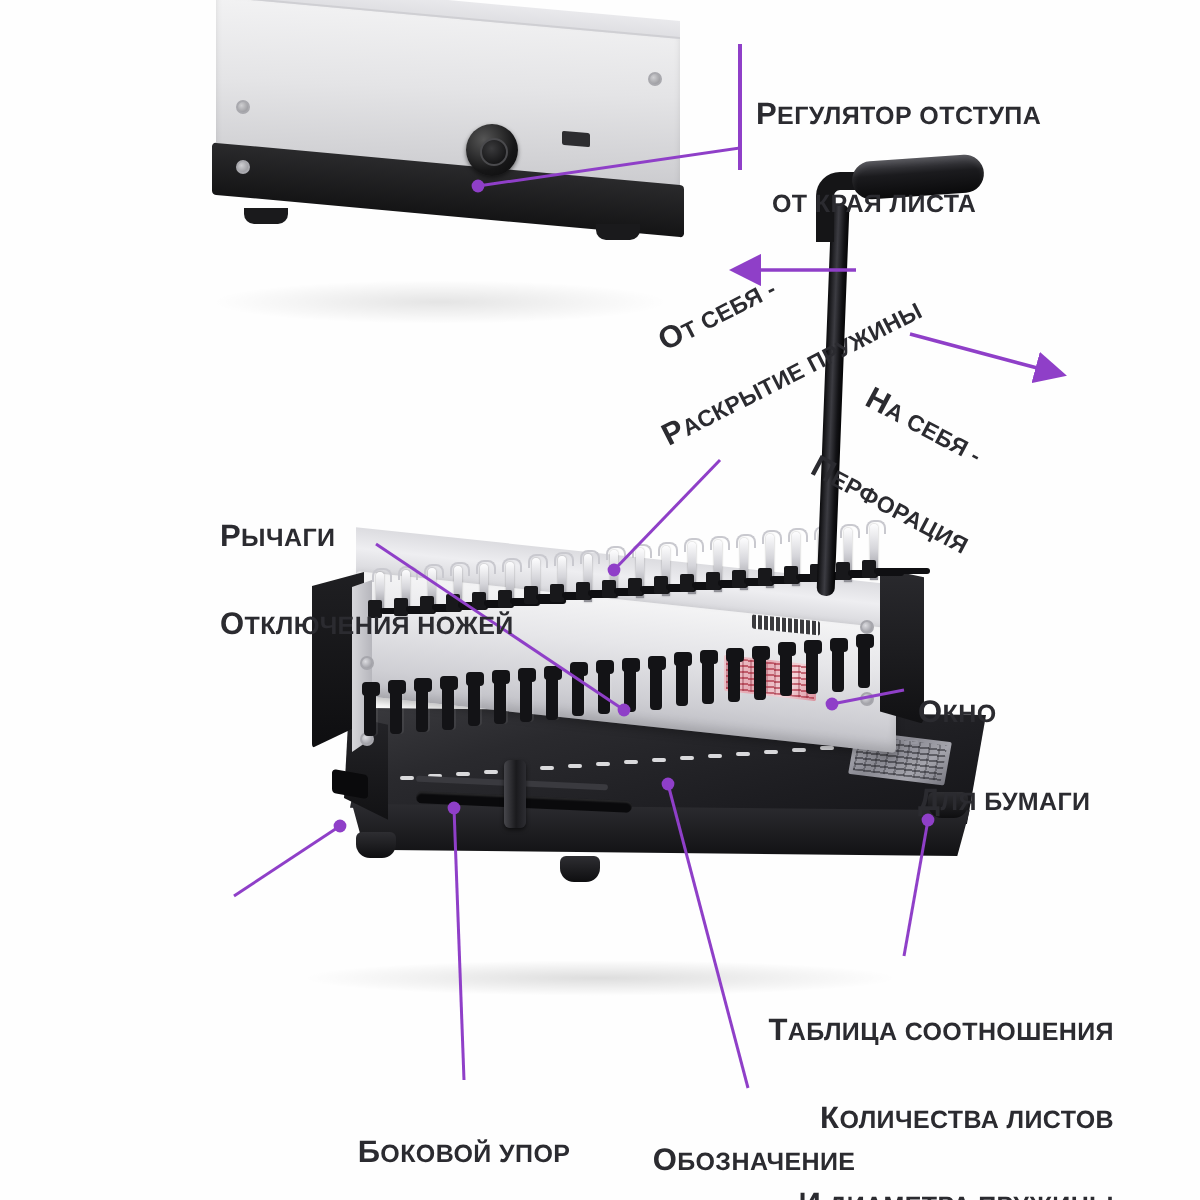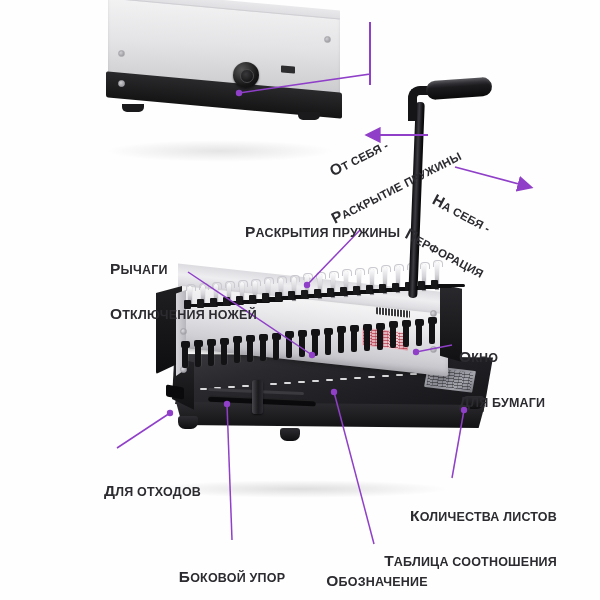--- a/index.html
+++ b/index.html
@@ -445,59 +445,59 @@
 
       <path d="M374,544 L334,392"></path>
       <circle cx="334" cy="392" r="3.2" fill="#8f3fc8" stroke="none"></circle>
 
       <path d="M452,478 L464,410"></path>
       <circle cx="464" cy="410" r="3.2" fill="#8f3fc8" stroke="none"></circle>
     </g>
   </svg>
 
   <div class="callout left" style="left:378px;top:22px;">
+    <span class="ln cap">Регулятор отступа</span>
+    <span class="ln" style="padding-left:8px">от края листа</span>
   </div>
 
   <div class="callout left rot-a" style="left:297px;top:150px;font-size:11.5px;line-height:14px;">
     <span class="ln cap" style="padding-left:20px">От себя -</span>
     <span class="ln cap">Раскрытие пружины</span>
   </div>
 
   <div class="callout left rot-c" style="left:443px;top:164px;font-size:11.5px;line-height:14px;">
     <span class="ln cap" style="padding-left:8px">На себя -</span>
     <span class="ln cap">Перфорация</span>
   </div>
 
   <div class="callout right" style="left:245px;top:196px;width:145px;">
-    <span class="ln cap">раскрытия пружины</span>
   </div>
 
   <div class="callout left" style="left:459px;top:321px;">
     <span class="ln cap">Окно</span>
     <span class="ln cap">для бумаги</span>
   </div>
 
   <div class="callout left" style="left:110px;top:233px;">
     <span class="ln cap">Рычаги</span>
     <span class="ln cap">отключения ножей</span>
   </div>
 
   <div class="callout left" style="left:104px;top:455px;">
-    <span class="ln cap">для отходов</span>
   </div>
 
   <div class="callout center" style="left:156px;top:541px;width:152px;">
     <span class="ln cap">Боковой упор</span>
     
   </div>
 
   <div class="callout center" style="left:302px;top:545px;width:150px;">
     <span class="ln cap">Обозначение</span>
     
   </div>
 
   <div class="callout right" style="left:375px;top:480px;width:182px;">
+    <span class="ln cap">Таблица соотношения</span>
     <span class="ln cap">количества листов</span>
-    <span class="ln cap">Таблица соотношения</span>
     <span class="ln cap">и диаметра пружины</span>
   </div>
 
 </div>
 
 </body></html>

